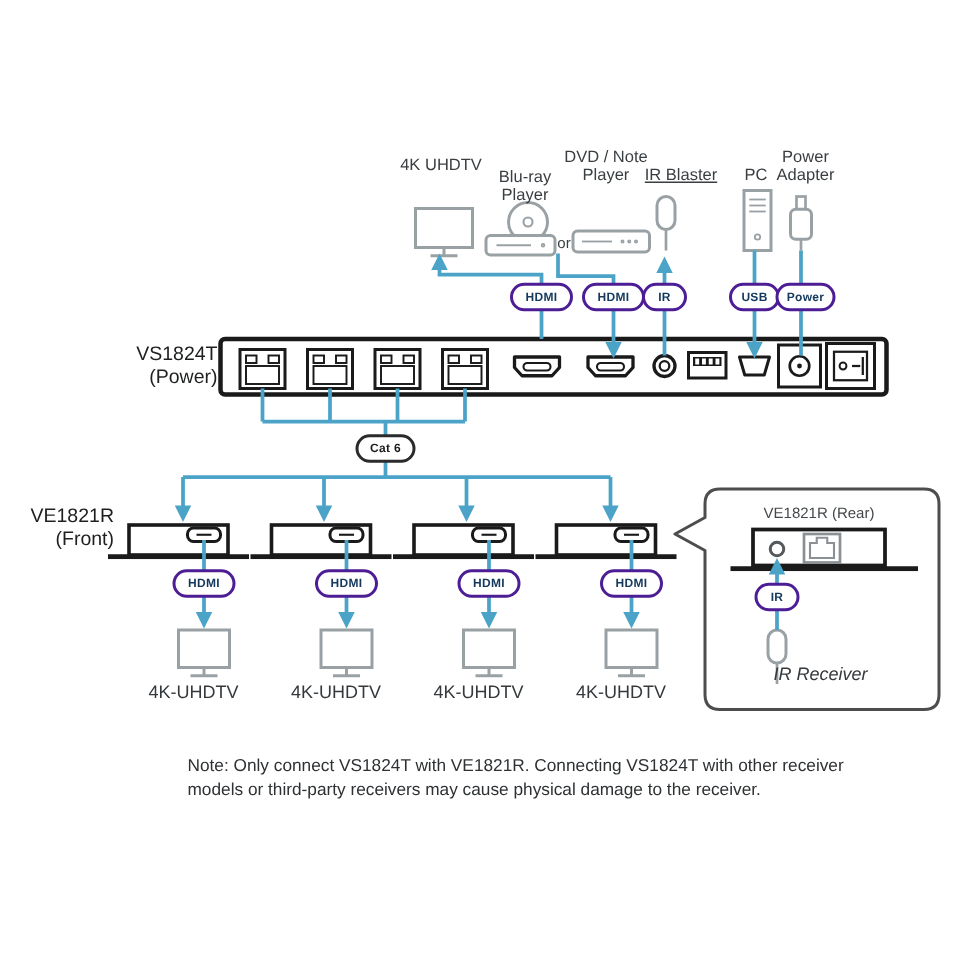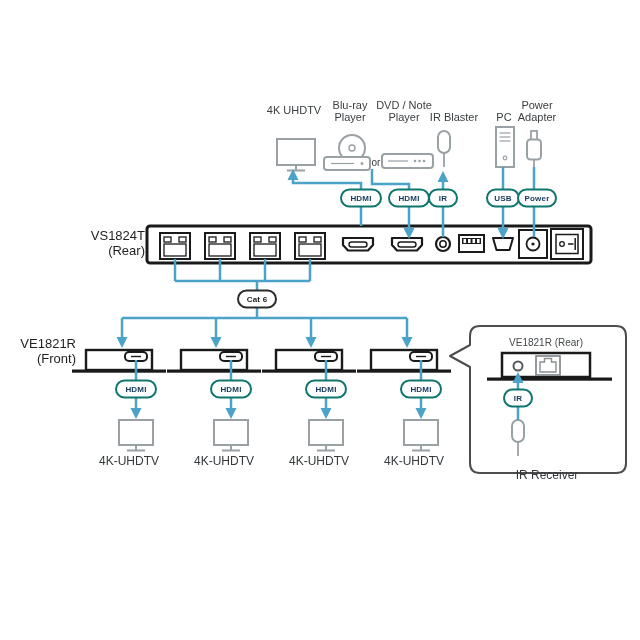--- a/index.html
+++ b/index.html
@@ -5,21 +5,21 @@
   html,body{margin:0;padding:0;background:#fff;}
   #canvas{position:relative;width:640px;height:640px;background:#fff;overflow:hidden;
           font-family:"Liberation Sans","DejaVu Sans",sans-serif;}
   svg{position:absolute;left:0;top:0;}
   .lbl{position:absolute;transform:translateX(-50%);text-align:center;color:#3a3e41;
        font-size:11px;line-height:12px;white-space:nowrap;}
   .lbl .ln{display:block;}
   .model{position:absolute;text-align:right;font-weight:normal;color:#1d1f20;
          font-size:13px;line-height:15px;white-space:nowrap;}
   .model .ln{display:block;}
-  .oval{position:absolute;transform:translate(-50%,-50%);border:2px solid #0f766e;
+  .oval{position:absolute;transform:translate(-50%,-50%);border:2px solid #4c1d95;
         border-radius:999px;background:#fff;color:#14395c;font-size:8px;font-weight:bold;
         display:flex;align-items:center;justify-content:center;white-space:nowrap;
         letter-spacing:.2px;}
   .oval.dark{border-color:#2b2b2b;color:#1b1b1b;}
   .tvlbl{position:absolute;transform:translateX(-50%);font-size:12px;color:#35393c;white-space:nowrap;text-align:right;}
   .small{font-size:10px;}
   .callout-title{position:absolute;transform:translateX(-50%);font-size:10px;color:#44484b;white-space:nowrap;}
   .note{position:absolute;left:125px;top:503px;color:#2e3133;font-size:11.5px;line-height:16px;}
   .note .ln{display:block;white-space:nowrap;}
 </style>
@@ -257,54 +257,56 @@
 <div class="oval" style="left:537px;top:198px;width:36px;height:15px;">Power</div>
 <div class="oval dark" style="left:257px;top:299px;width:36px;height:15px;">Cat 6</div>
 <div class="oval" style="left:136px;top:389px;width:38px;height:15px;">HDMI</div>
 <div class="oval" style="left:231px;top:389px;width:38px;height:15px;">HDMI</div>
 <div class="oval" style="left:326px;top:389px;width:38px;height:15px;">HDMI</div>
 <div class="oval" style="left:421px;top:389px;width:38px;height:15px;">HDMI</div>
 <div class="oval" style="left:518px;top:398px;width:26px;height:15px;">IR</div>
 
 <div class="lbl" style="left:294px;top:104px;">4K UHDTV</div>
 
-<div class="lbl" style="left:350px;top:99px;">
+<div class="lbl" style="left:350px;top:112px;">
   <span class="ln">Blu-ray</span>
   <span class="ln">Player</span>
 </div>
 
 <div class="lbl small" style="left:376px;top:157px;">or</div>
 
 <div class="lbl" style="left:404px;top:99px;">
   <span class="ln">DVD / Note</span>
   <span class="ln">Player</span>
 </div>
 
-<div class="lbl" style="left:454px;top:111px;">IR Blaster</div>
+<div class="lbl" style="left:454px;top:111px;text-decoration:underline;">IR Blaster</div>
 <div class="lbl" style="left:504px;top:111px;text-align:center;">PC</div>
 
 <div class="lbl" style="left:537px;top:99px;">
   <span class="ln">Power</span>
   <span class="ln">Adapter</span>
 </div>
 
 <div class="model" style="right:495px;top:228px;">
   <span class="ln">VS1824T</span>
-  <span class="ln">(Rear)</span>
+  <span class="ln">(Power)</span>
 </div>
 
 <div class="model" style="right:564px;top:336px;text-align:right;">
   <span class="ln">VE1821R</span>
   <span class="ln">(Front)</span>
 </div>
 
 <div class="tvlbl" style="left:129px;top:454px;">4K-UHDTV</div>
 <div class="tvlbl" style="left:224px;top:454px;">4K-UHDTV</div>
 <div class="tvlbl" style="left:319px;top:454px;">4K-UHDTV</div>
 <div class="tvlbl" style="left:414px;top:454px;">4K-UHDTV</div>
 
 <div class="callout-title" style="left:546px;top:337px;">VE1821R (Rear)</div>
-<div class="tvlbl" style="left:547px;top:468px;">IR Receiver</div>
+<div class="tvlbl" style="left:547px;top:442px;font-style:italic;">IR Receiver</div>
 
 <div class="note">
+  <span class="ln">Note: Only connect VS1824T with VE1821R. Connecting VS1824T with other receiver</span>
+  <span class="ln">models or third-party receivers may cause physical damage to the receiver.</span>
 </div>
 
 </div>
 
 </body></html>

